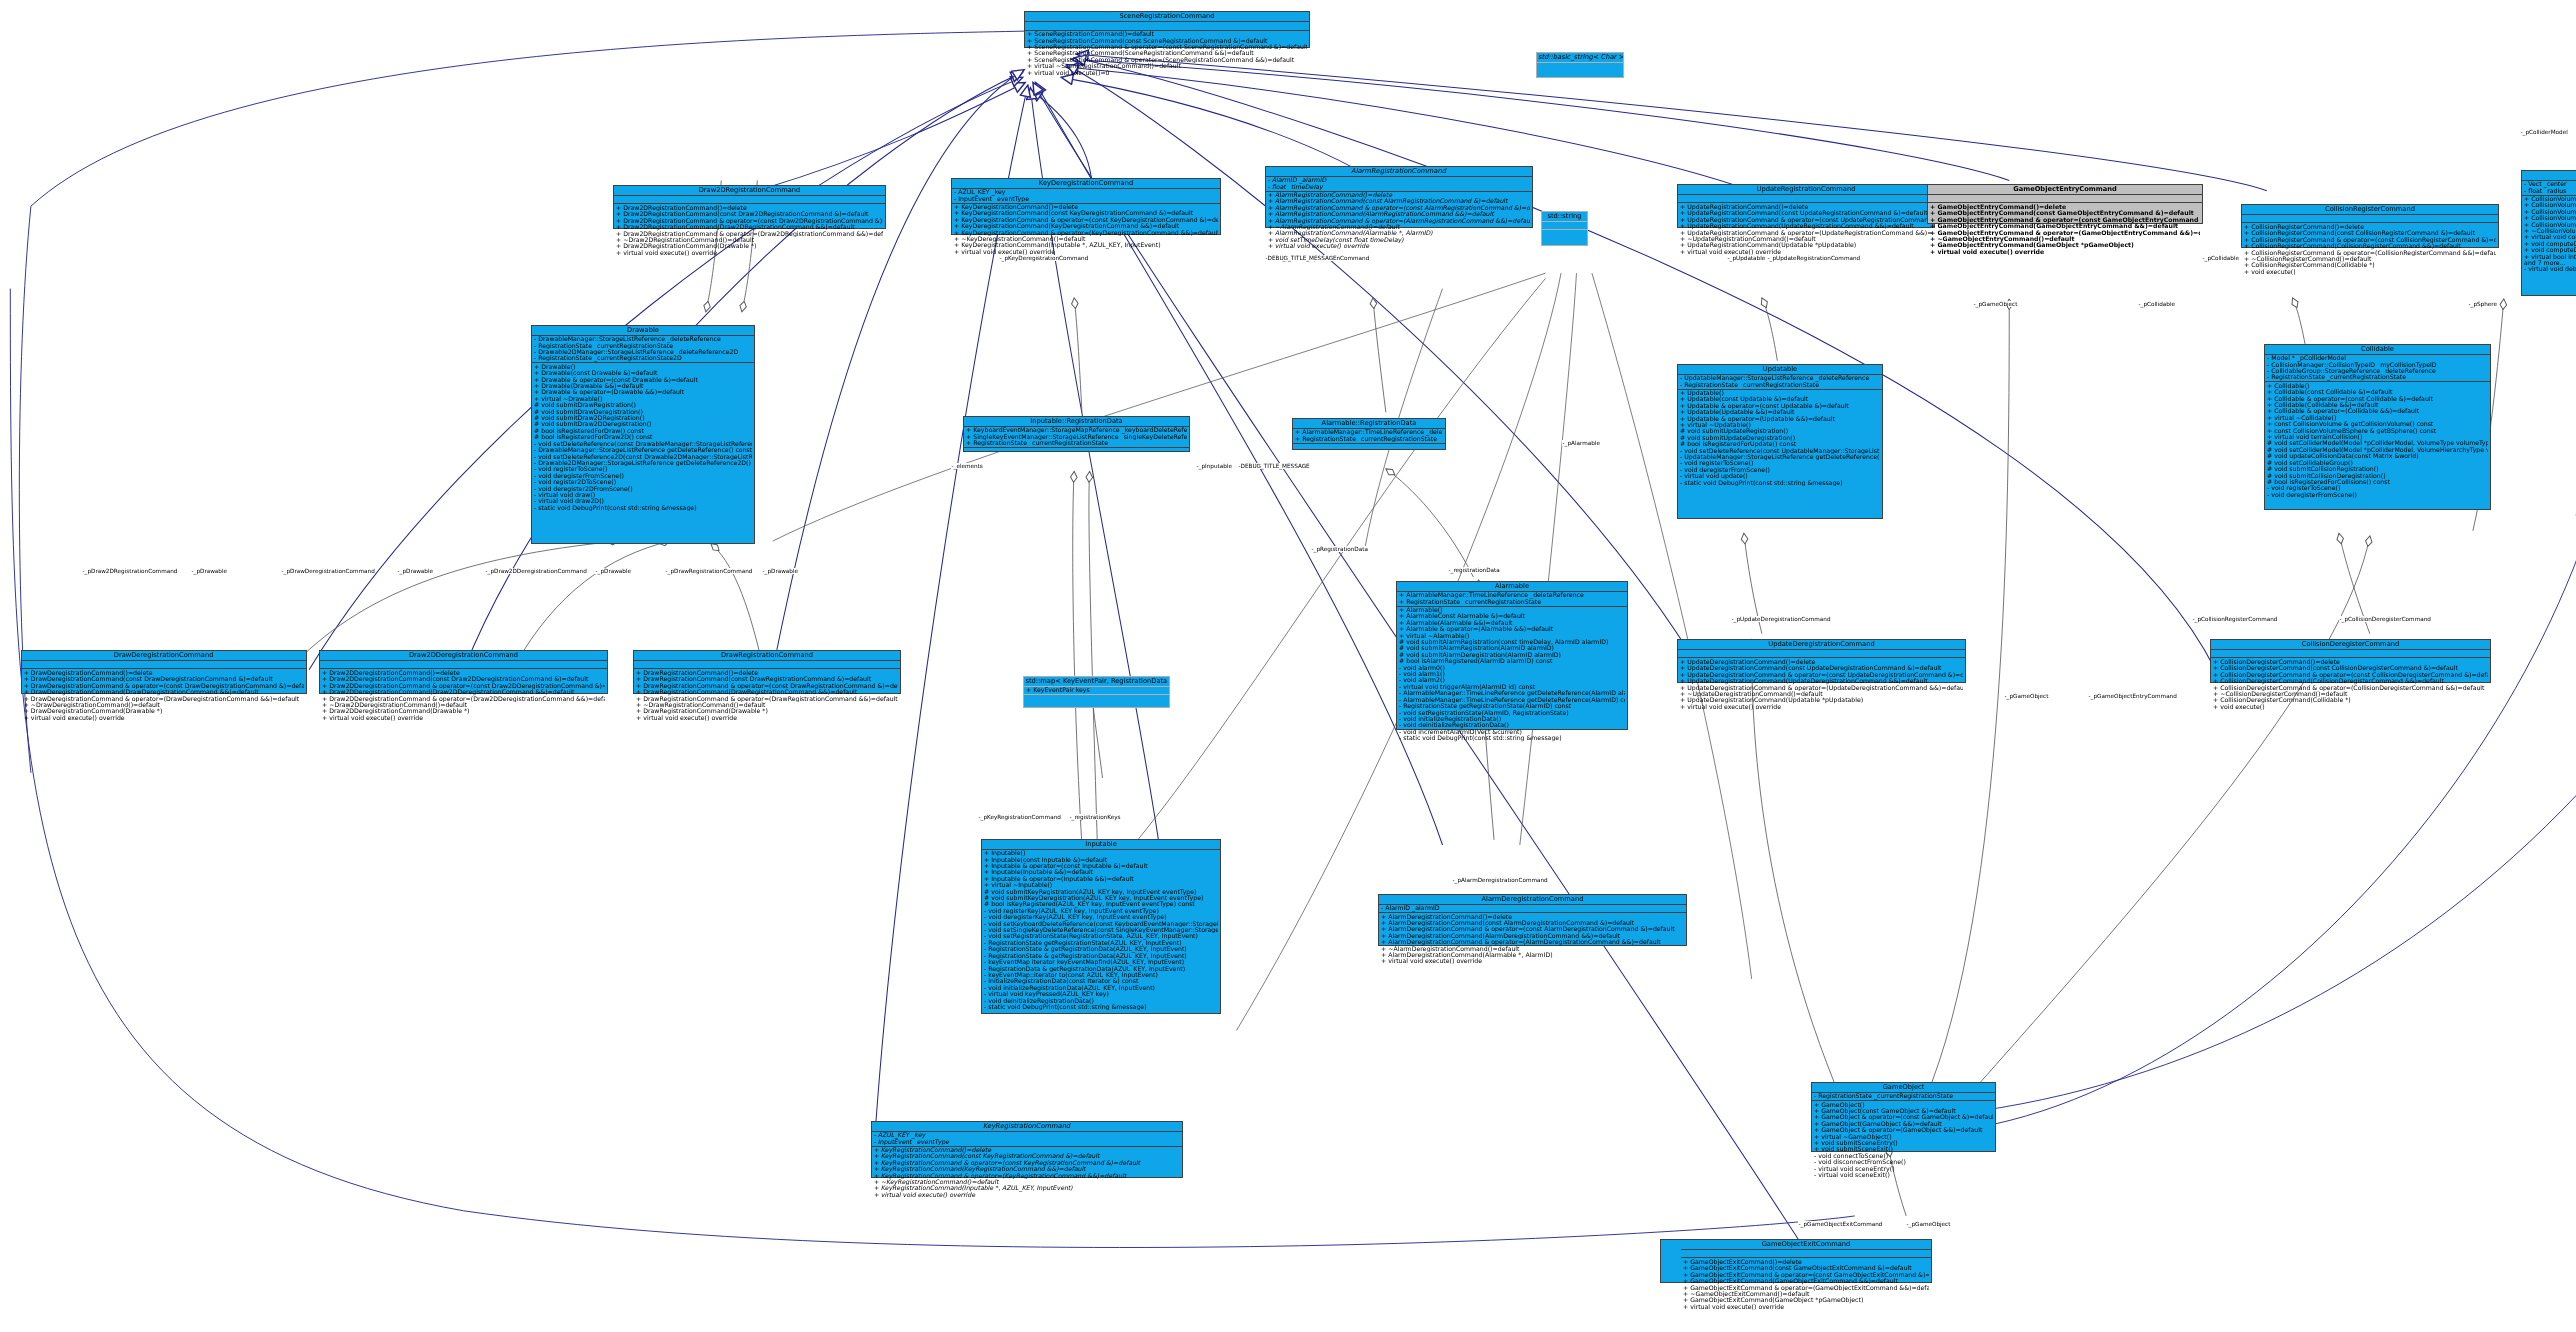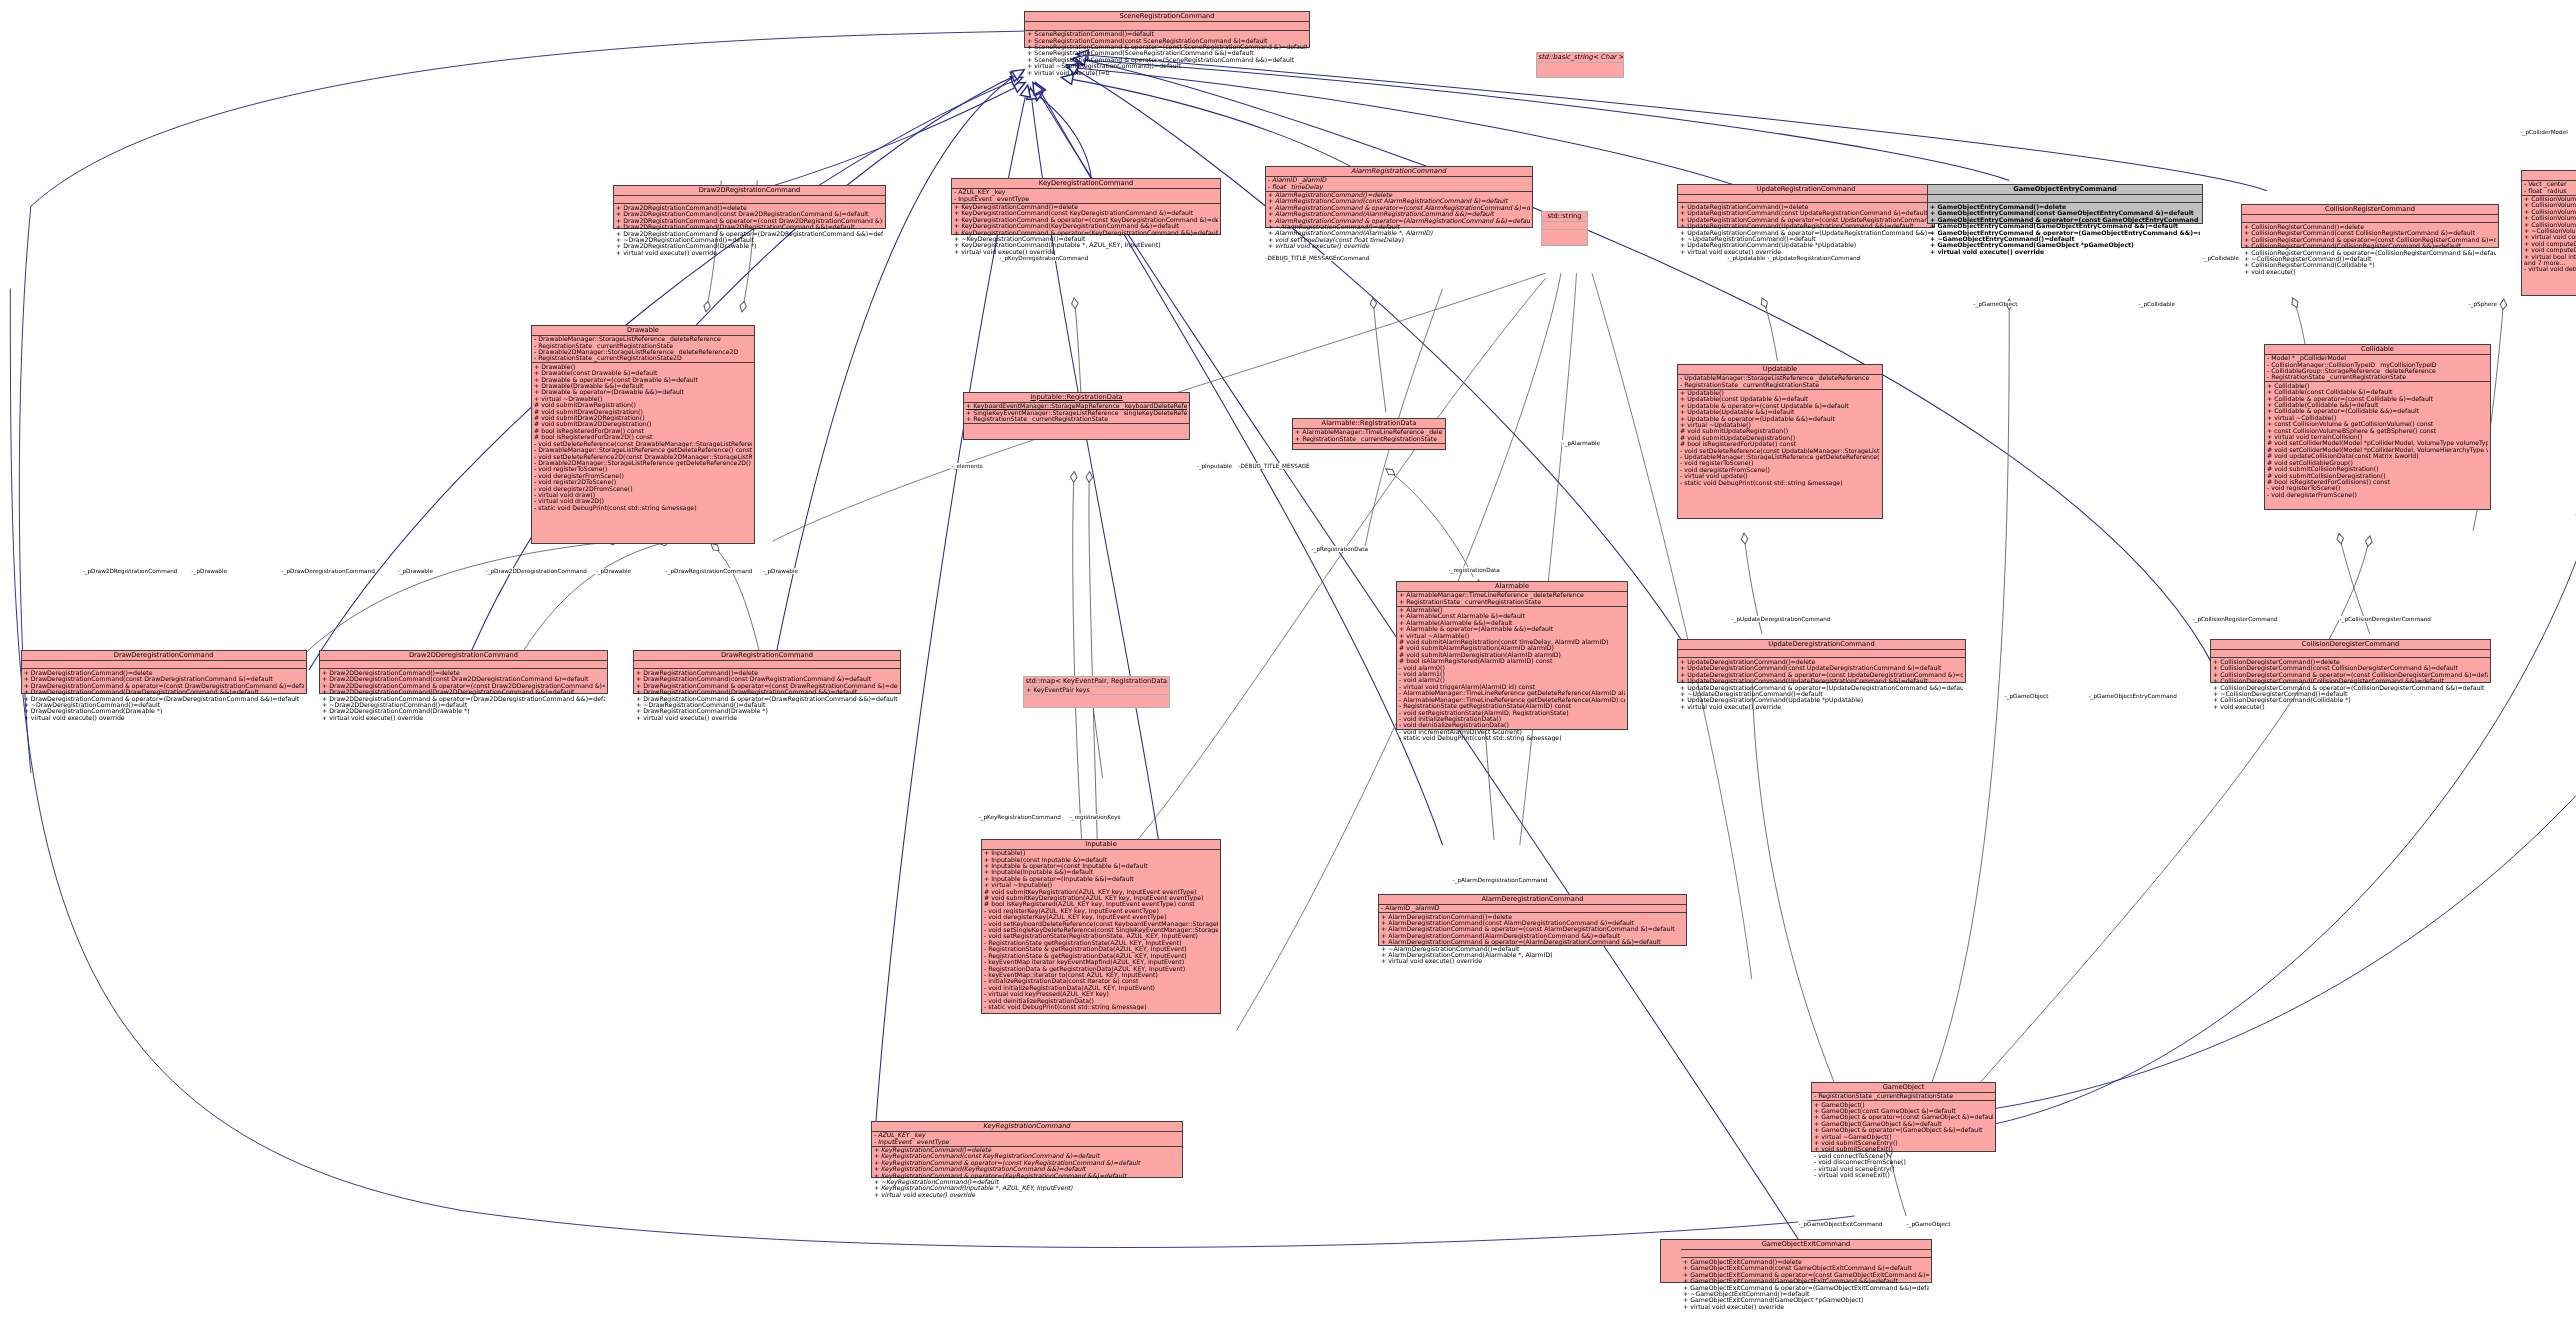--- a/index.html
+++ b/index.html
@@ -1,20 +1,20 @@
 <!DOCTYPE html>
 <html style="font-size:8.2px"><head>
 <meta charset="utf-8">
 <title>GameObjectEntryCommand Class Diagram</title>
 <style>
   html,body{margin:0;padding:0;background:#ffffff;}
   body{font-family:"DejaVu Sans","Liberation Sans",sans-serif;}
   #canvas{position:relative;width:2900px;height:1333px;overflow:hidden;background:#fff;}
   svg.edges{position:absolute;left:0;top:0;width:2900px;height:1333px;pointer-events:none;}
-  .node{position:absolute;box-sizing:border-box;border:1px solid #404040;background:#fca5a5;}
+  .node{position:absolute;box-sizing:border-box;border:1px solid #404040;background:#0ea5e9;}
   .node.light{border:1px solid #b0b0b0;}
   .node.hl{background:#bfbfbf;border:1px solid #404040;}
   .node .title{text-align:center;padding:0.5px 1.5px;font-size:6.7px;line-height:7.7px;color:#000;white-space:nowrap;overflow:hidden;}
   .node .sep{border-top:1px solid #404040;}
   .node.light .sep{border-top:0.5px solid #b0b0b0;}
   .node .attrs,.node .ops{padding:0.5px 2.1px;font-size:6.2px;line-height:6.4px;color:#000;white-space:nowrap;overflow:hidden;}
   .node .row{white-space:nowrap;overflow:hidden;text-overflow:clip;}
   .node .empty{height:6.7px;}
   .edgelabel{position:absolute;font-size:5.7px;line-height:6.2px;color:#000;background:#fff;white-space:nowrap;padding:0 0.5px;}
   .tiny{font-size:6px;line-height:6.2px;}
@@ -267,21 +267,21 @@
       <div class="row">- void registerToScene()</div>
       <div class="row">- void deregisterFromScene()</div>
       <div class="row">- void register2DToScene()</div>
       <div class="row">- void deregister2DFromScene()</div>
       <div class="row">- virtual void draw()</div>
       <div class="row">- virtual void draw2D()</div>
       <div class="row">- static void DebugPrint(const std::string &amp;message)</div>
     </div>
   </div>
 
-  <div class="node" style="left:963px;top:392px;width:227px;height:48px;text-decoration:underline;">
+  <div class="node" style="left:963px;top:416px;width:227px;height:36px;">
     <div class="title">Inputable::RegistrationData</div>
     <div class="sep attrs tiny">
       <div class="row">+ KeyboardEventManager::StorageMapReference _keyboardDeleteReference</div>
       <div class="row">+ SingleKeyEventManager::StorageListReference _singleKeyDeleteReference</div>
       <div class="row">+ RegistrationState _currentRegistrationState</div>
     </div>
     <div class="sep ops">
         <div class="empty"></div>
       </div>
   </div>

